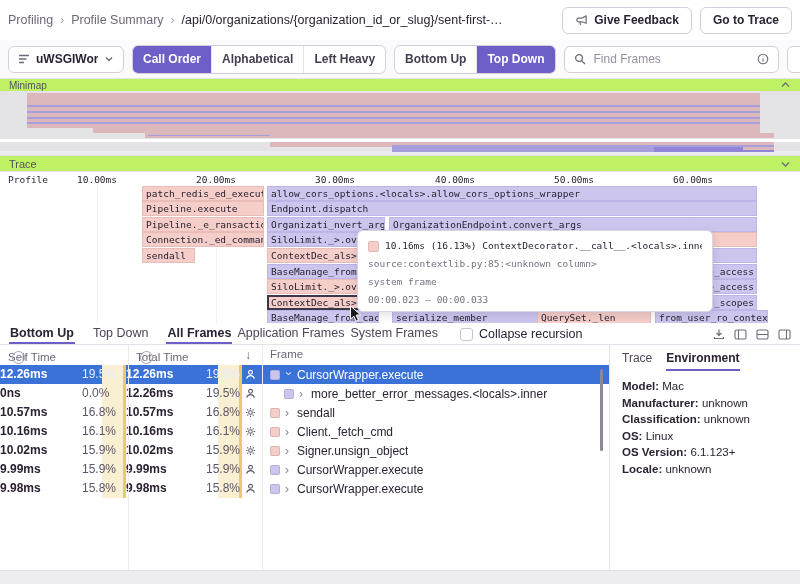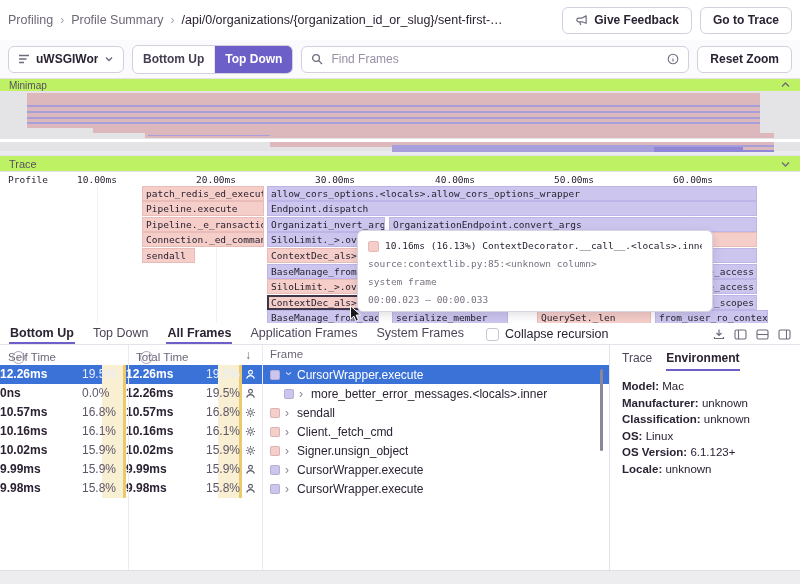--- a/index.html
+++ b/index.html
@@ -139,20 +139,25 @@
             <path d="M1 2.5h10M1 6h7.5M1 9.5h5"></path>
           </svg>
         </span>
       <span class="thread-label">uWSGIWor…</span>
       <span class="icon">
           <svg width="10" height="10" viewBox="0 0 10 10" fill="none" stroke="currentColor" stroke-width="1.4">
             <path d="M2 3.5l3 3 3-3"></path>
           </svg>
         </span>
     </button>
+    <div class="seg-group" id="sort-seg">
+        <span class="seg active">Call Order</span>
+        <span class="seg">Alphabetical</span>
+        <span class="seg">Left Heavy</span>
+      </div>
     <div class="seg-group" id="dir-seg">
         <span class="seg">Bottom Up</span>
         <span class="seg active">Top Down</span>
       </div>
     <div class="search">
       <span class="icon">
           <svg width="12" height="12" viewBox="0 0 12 12" fill="none" stroke="currentColor" stroke-width="1.3">
             <circle cx="5" cy="5" r="3.4"></circle>
             <path d="M7.6 7.6L11 11"></path>
           </svg>
@@ -247,31 +252,31 @@
       <div class="frame pink" style="left:142px;top:62px;width:53px">sendall</div>
       <div class="frame pink" style="left:267px;top:62px;width:94px">ContextDec_als&gt;.i</div>
       <div class="frame purple" style="left:711px;top:62px;width:46px"></div>
       <div class="frame purple" style="left:267px;top:78px;width:94px">BaseManage_from_c</div>
       <div class="frame purple fright" style="left:560px;top:78px;width:197px">ne_access</div>
       <div class="frame pink" style="left:267px;top:93px;width:94px">SiloLimit._&gt;.over</div>
       <div class="frame purple fright" style="left:560px;top:93px;width:197px">ne_access</div>
       <div class="frame pink fsel" style="left:267px;top:109px;width:94px">ContextDec_als&gt;.i</div>
       <div class="frame purple fright" style="left:560px;top:109px;width:197px">nd_scopes</div>
       <div class="frame purple" style="left:267px;top:124px;width:112px">BaseManage_from_cache</div>
-      <div class="frame purple" style="left:392px;top:124px;width:116px">serialize_member</div>
+      <div class="frame purple" style="left:392px;top:124px;width:151px">serialize_member</div>
       <div class="frame pink" style="left:537px;top:124px;width:114px">QuerySet._len</div>
       <div class="frame purple" style="left:655px;top:124px;width:113px">from_user_ro_context</div>
     </div>
 
   <div class="tabbar">
     <span id="view-tabs" style="display:flex;gap:17px">
         <span class="tab active">Bottom Up</span>
         <span class="tab">Top Down</span>
       </span>
-    <span id="frame-tabs" style="display:flex;gap:17px">
+    <span id="frame-tabs" style="display:flex;gap:4px">
         <span class="tab active">All Frames</span>
         <span class="tab">Application Frames</span>
         <span class="tab">System Frames</span>
       </span>
     <span class="chkwrap">
       <span class="chk"></span>
       <span>Collapse recursion</span>
     </span>
     <span class="tab-icons">
       <span class="icon">

